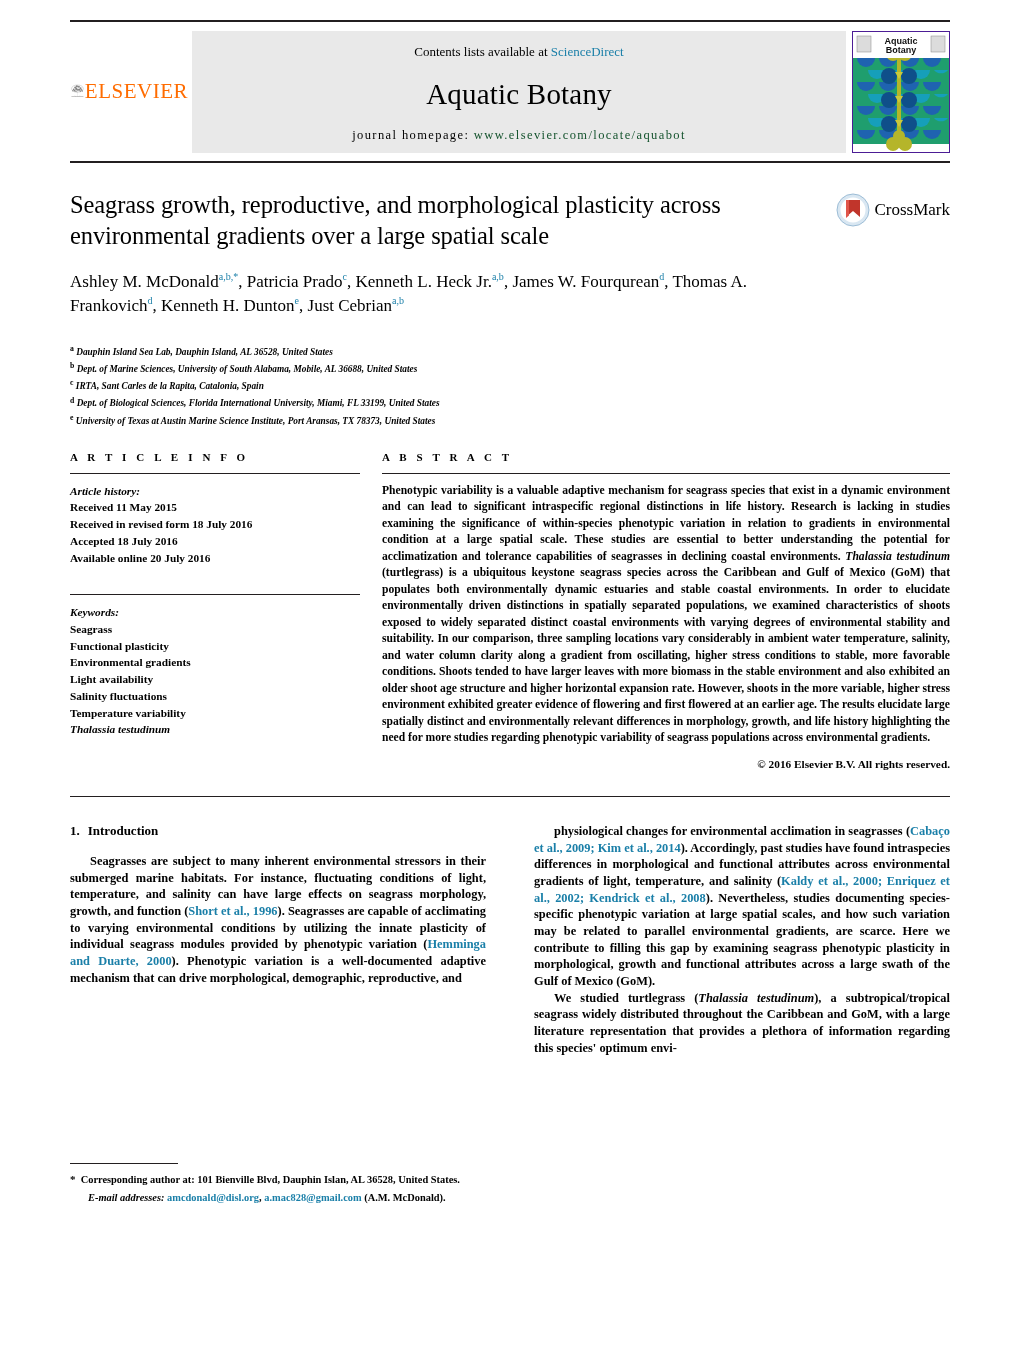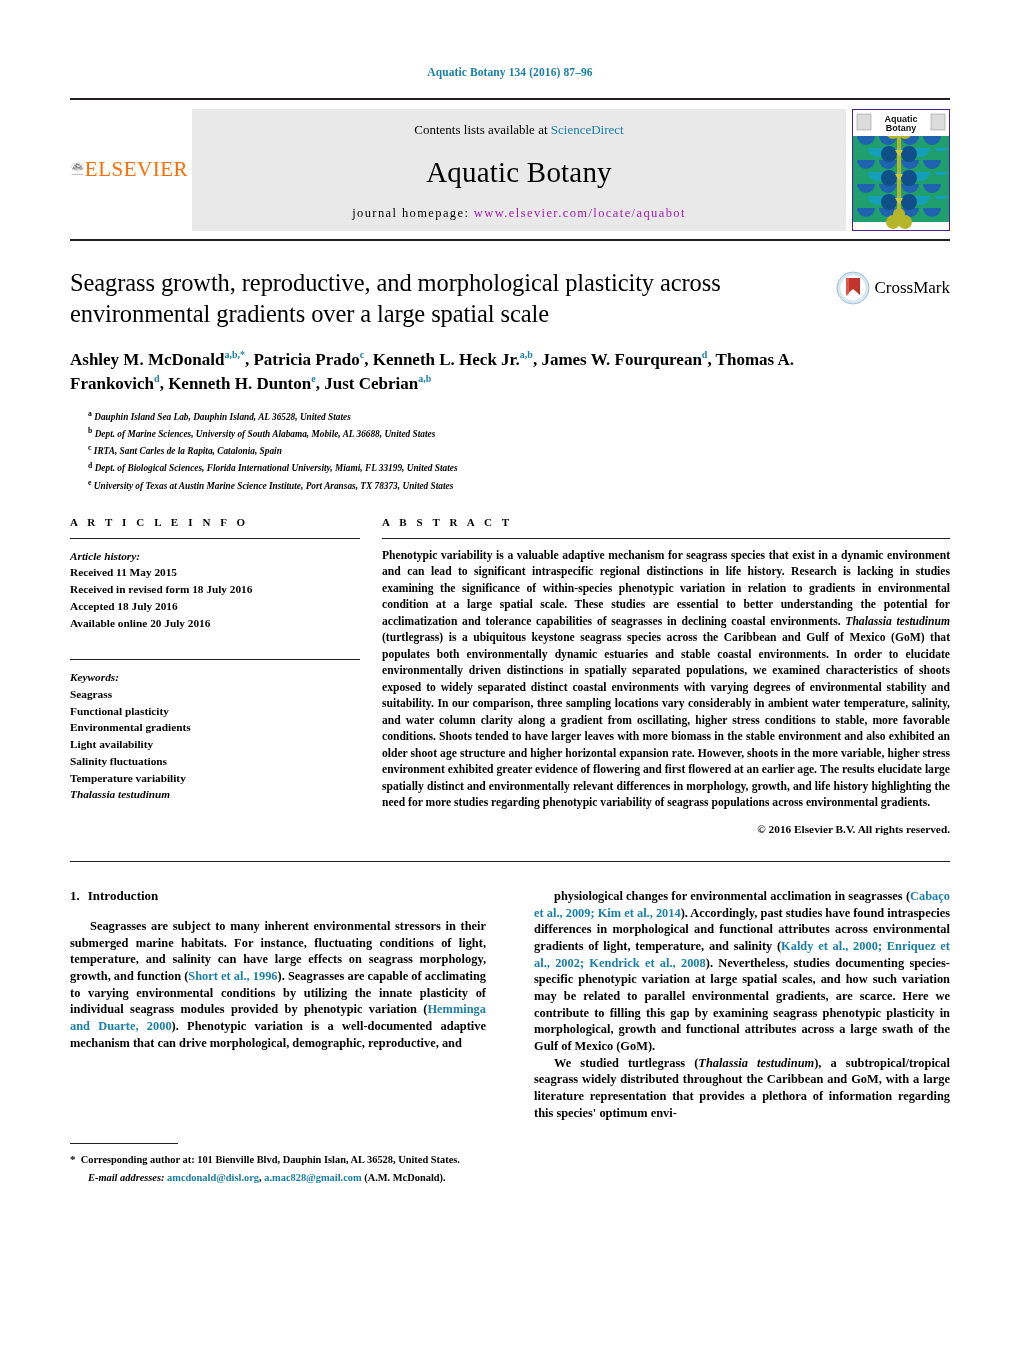--- a/index.html
+++ b/index.html
@@ -83,21 +83,21 @@
   .journal-name {
     font-size: 29px;
     font-family: "Liberation Serif", serif;
     letter-spacing: .2px;
   }
   .homepage-line {
     font-size: 12.5px;
     letter-spacing: 1.4px;
     color: #000;
   }
-  .homepage-line .url { color:#a21caf; }
+  .homepage-line .url { color:#14532d; }
   .cover-thumb {
     flex: 0 0 96px;
     width: 96px;
     border: 1px solid #4c1d95;
     background: #fca5a5;
     position: relative;
     overflow: hidden;
   }
 
   
@@ -129,32 +129,31 @@
   h1.paper-title {
     font-size: 24.5px;
     font-weight: normal;
     line-height: 1.28;
     margin: 0 0 18px 0;
     letter-spacing: -0.1px;
   }
   .authors {
     font-size: 17px;
     line-height: 1.45;
-    margin-bottom: 11px;
-    font-weight: bold;
+    margin-bottom: 24px;
   }
   .authors sup { color: #1a7fa8; font-size: 10px; }
   .affils {
     font-size: 9.3px;
     font-style: italic;
     font-weight: bold;
     line-height: 1.62;
   }
   .affils .mark { font-style: normal; }
-  .affils div { white-space: nowrap; margin-left: 18px; }
+  .affils div { white-space: nowrap; }
 
   
   .info-abstract {
     display: flex;
     margin-top: 22px;
   }
   .col-info {
     flex: 0 0 290px;
     padding-right: 22px;
   }
@@ -253,21 +252,20 @@
     line-height: 1.42;
     font-weight: bold;
   }
   .doi-block .doi { color:#1a7fa8; }
 </style>
 </head>
 <body>
 
 <div class="page">
 
-  <div class="runhead">Aquatic Botany 134 (2016) 87–96</div>
 
   <div class="masthead">
 
     <div class="elsevier-logo">
       <svg class="tree-svg" width="104" height="92" viewBox="0 0 104 92">
         <g fill="#3b3b3b">
           <ellipse cx="52" cy="30" rx="42" ry="26" fill="none" stroke="#4a4a4a" stroke-width="1"></ellipse>
         </g>
         <g stroke="#555" stroke-width="0.7" fill="none" opacity="0.95">
           <path d="M52 86 L52 40"></path>

